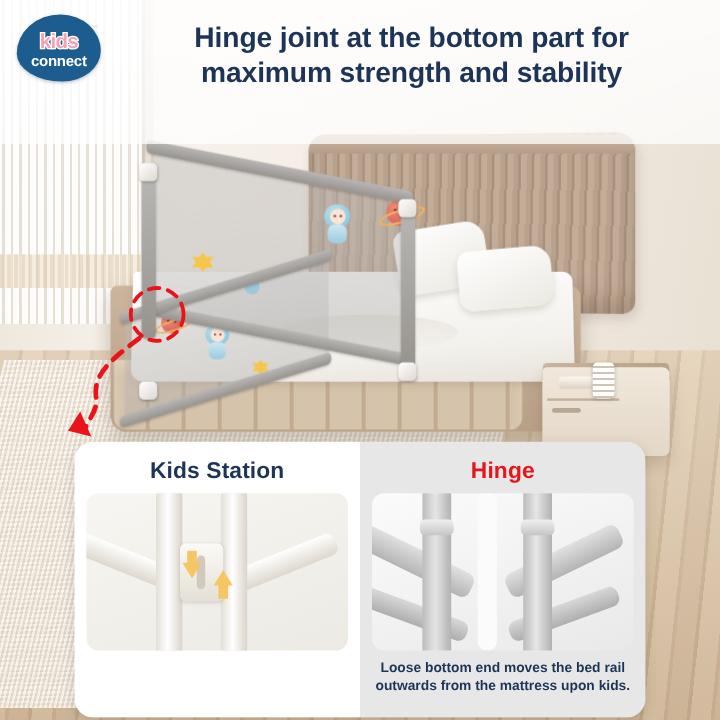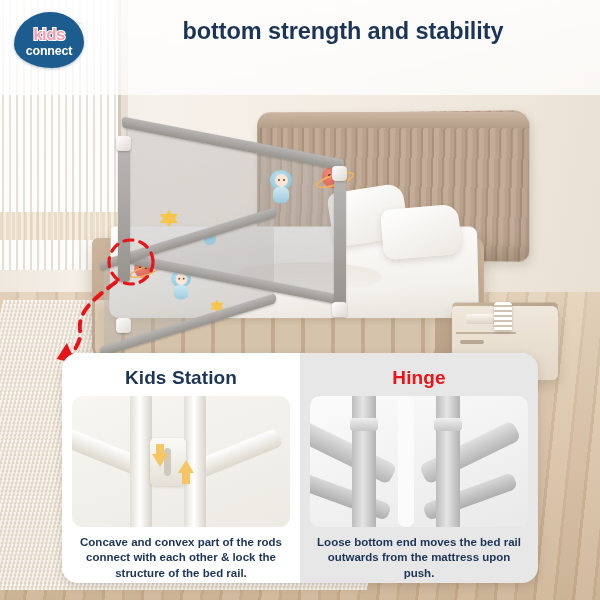--- a/index.html
+++ b/index.html
@@ -238,21 +238,21 @@
     border-left:9px solid transparent;border-right:9px solid transparent;
     border-top:13px solid #f6c64c;
   }
   .tiny-bot { width:12px;height:15px;border-radius:5px;background:#9ec8dc; }
 
   
   #annot { position:absolute; left:0; top:0; width:600px; height:600px; pointer-events:none; }
 
   
   #compare {
-    position:absolute; left:62px; top:353px; width:476px; height:230px;
+    position:absolute; left:62px; top:368px; width:476px; height:230px;
     border-radius:16px; overflow:hidden;
     box-shadow:0 3px 10px rgba(80,65,50,.18);
     display:flex;
   }
   .cmp-col { width:50%; height:100%; padding:10px 10px 0; display:flex; flex-direction:column; align-items:center; }
   .cmp-col.left  { background:#ffffff; }
   .cmp-col.right { background:#e7e7e7; }
   .cmp-title {
     font-size:19px; font-weight:bold; letter-spacing:.1px;
     margin:4px 0 7px;
@@ -311,21 +311,21 @@
   .rodR-d4 { left:112px; top:92px; width:96px; height:17px;
              background:linear-gradient(180deg,#d8d8d8,#aeaeae); transform:rotate(-20deg); }
   .rodR-coll1 { left:40px; top:22px; width:28px; height:13px; border-radius:4px;
              background:linear-gradient(180deg,#efefef,#c6c6c6); }
   .rodR-coll2 { left:124px; top:22px; width:28px; height:13px; border-radius:4px;
              background:linear-gradient(180deg,#efefef,#c6c6c6); }
   .rodR-gap { left:88px; top:0px; width:16px; height:131px; background:#fbfbfb; }
 
   
   #header {
-    position:absolute; left:0; top:0; width:600px; height:95px;
+    position:absolute; left:0; top:0; width:600px; height:120px;
     background:linear-gradient(180deg,rgba(255,255,255,.86),rgba(255,255,255,.74));
   }
   #logo {
     position:absolute; left:14px; top:12px; width:70px; height:56px;
   }
   .logo-blob {
     position:absolute; inset:0;
     background:#1d5c8f;
     border-radius:52% 48% 46% 54% / 58% 54% 46% 42%;
     box-shadow:0 1px 3px rgba(40,70,95,.35);
@@ -456,43 +456,43 @@
       <div class="rod rodL-d2"></div>
       <div class="rod rodL-v1"></div>
       <div class="rod rodL-v2"></div>
       <div class="rod rodL-c"></div>
       <div class="rod rodL-slot"></div>
       <div class="arrow-dn-s"></div>
       <div class="arrow-dn"></div>
       <div class="arrow-up-s"></div>
       <div class="arrow-up"></div>
     </div>
-    <div class="cmp-cap">Concave and convex part of the rods connect with each other &amp; lock the structure of the bed rail.</div>
   </div>
 
   <div class="cmp-col right">
     <div class="cmp-title oth">Hinge</div>
     <div class="cmp-photo right">
       <div class="rodR rodR-d3"></div>
       <div class="rodR rodR-d4"></div>
       <div class="rodR rodR-d1"></div>
       <div class="rodR rodR-d2"></div>
       <div class="rodR rodR-v1"></div>
       <div class="rodR rodR-v2"></div>
       <div class="rodR rodR-coll1"></div>
       <div class="rodR rodR-coll2"></div>
       <div class="rodR rodR-gap"></div>
     </div>
-    <div class="cmp-cap">Loose bottom end moves the bed rail outwards from the mattress upon push.</div>
+    <div class="cmp-cap">Loose bottom end moves the bed rail outwards from the mattress upon kids.</div>
   </div>
 </div>
 
 <div id="header">
   <div id="logo">
     <div class="logo-blob"></div>
     <div class="logo-kids">kids</div>
     <div class="logo-station">connect</div>
     <div class="logo-tm">™</div>
   </div>
   <div id="headline">
-    <div>bottom strength and stability</div>
+    <div>Hinge joint at the bottom part for</div>
+    <div>maximum strength and stability</div>
   </div>
 </div>
 
 </body></html>

